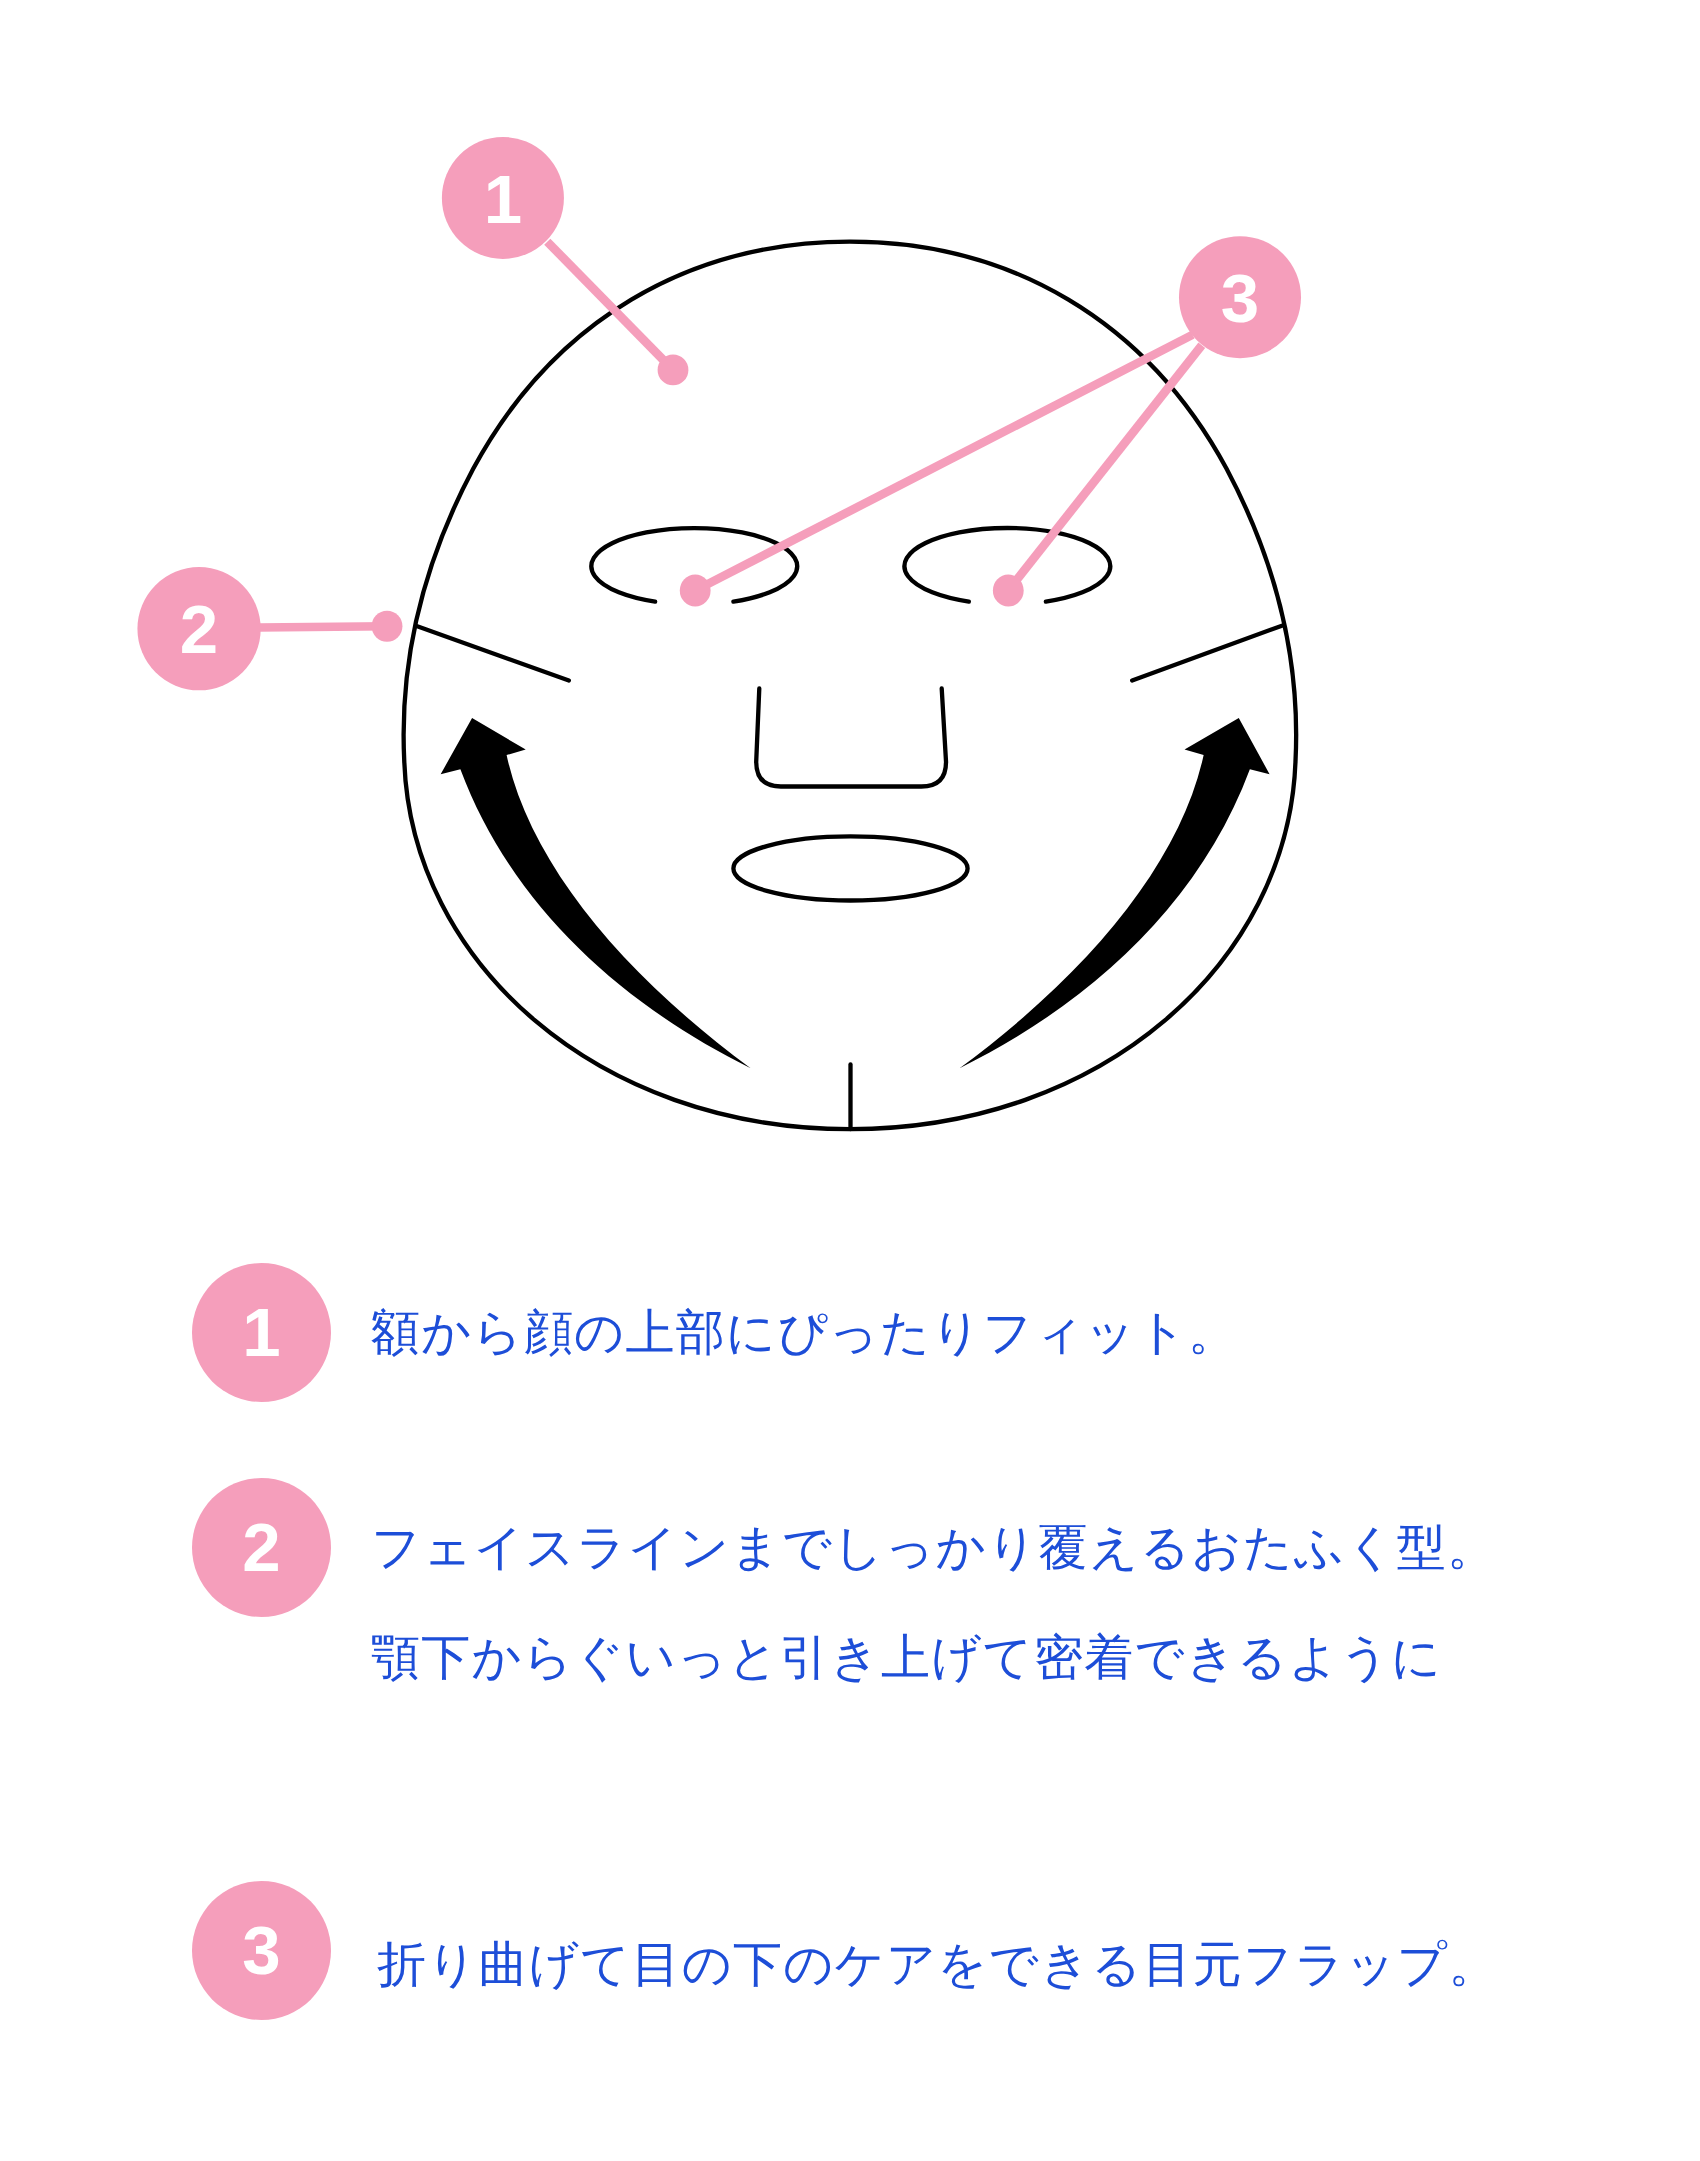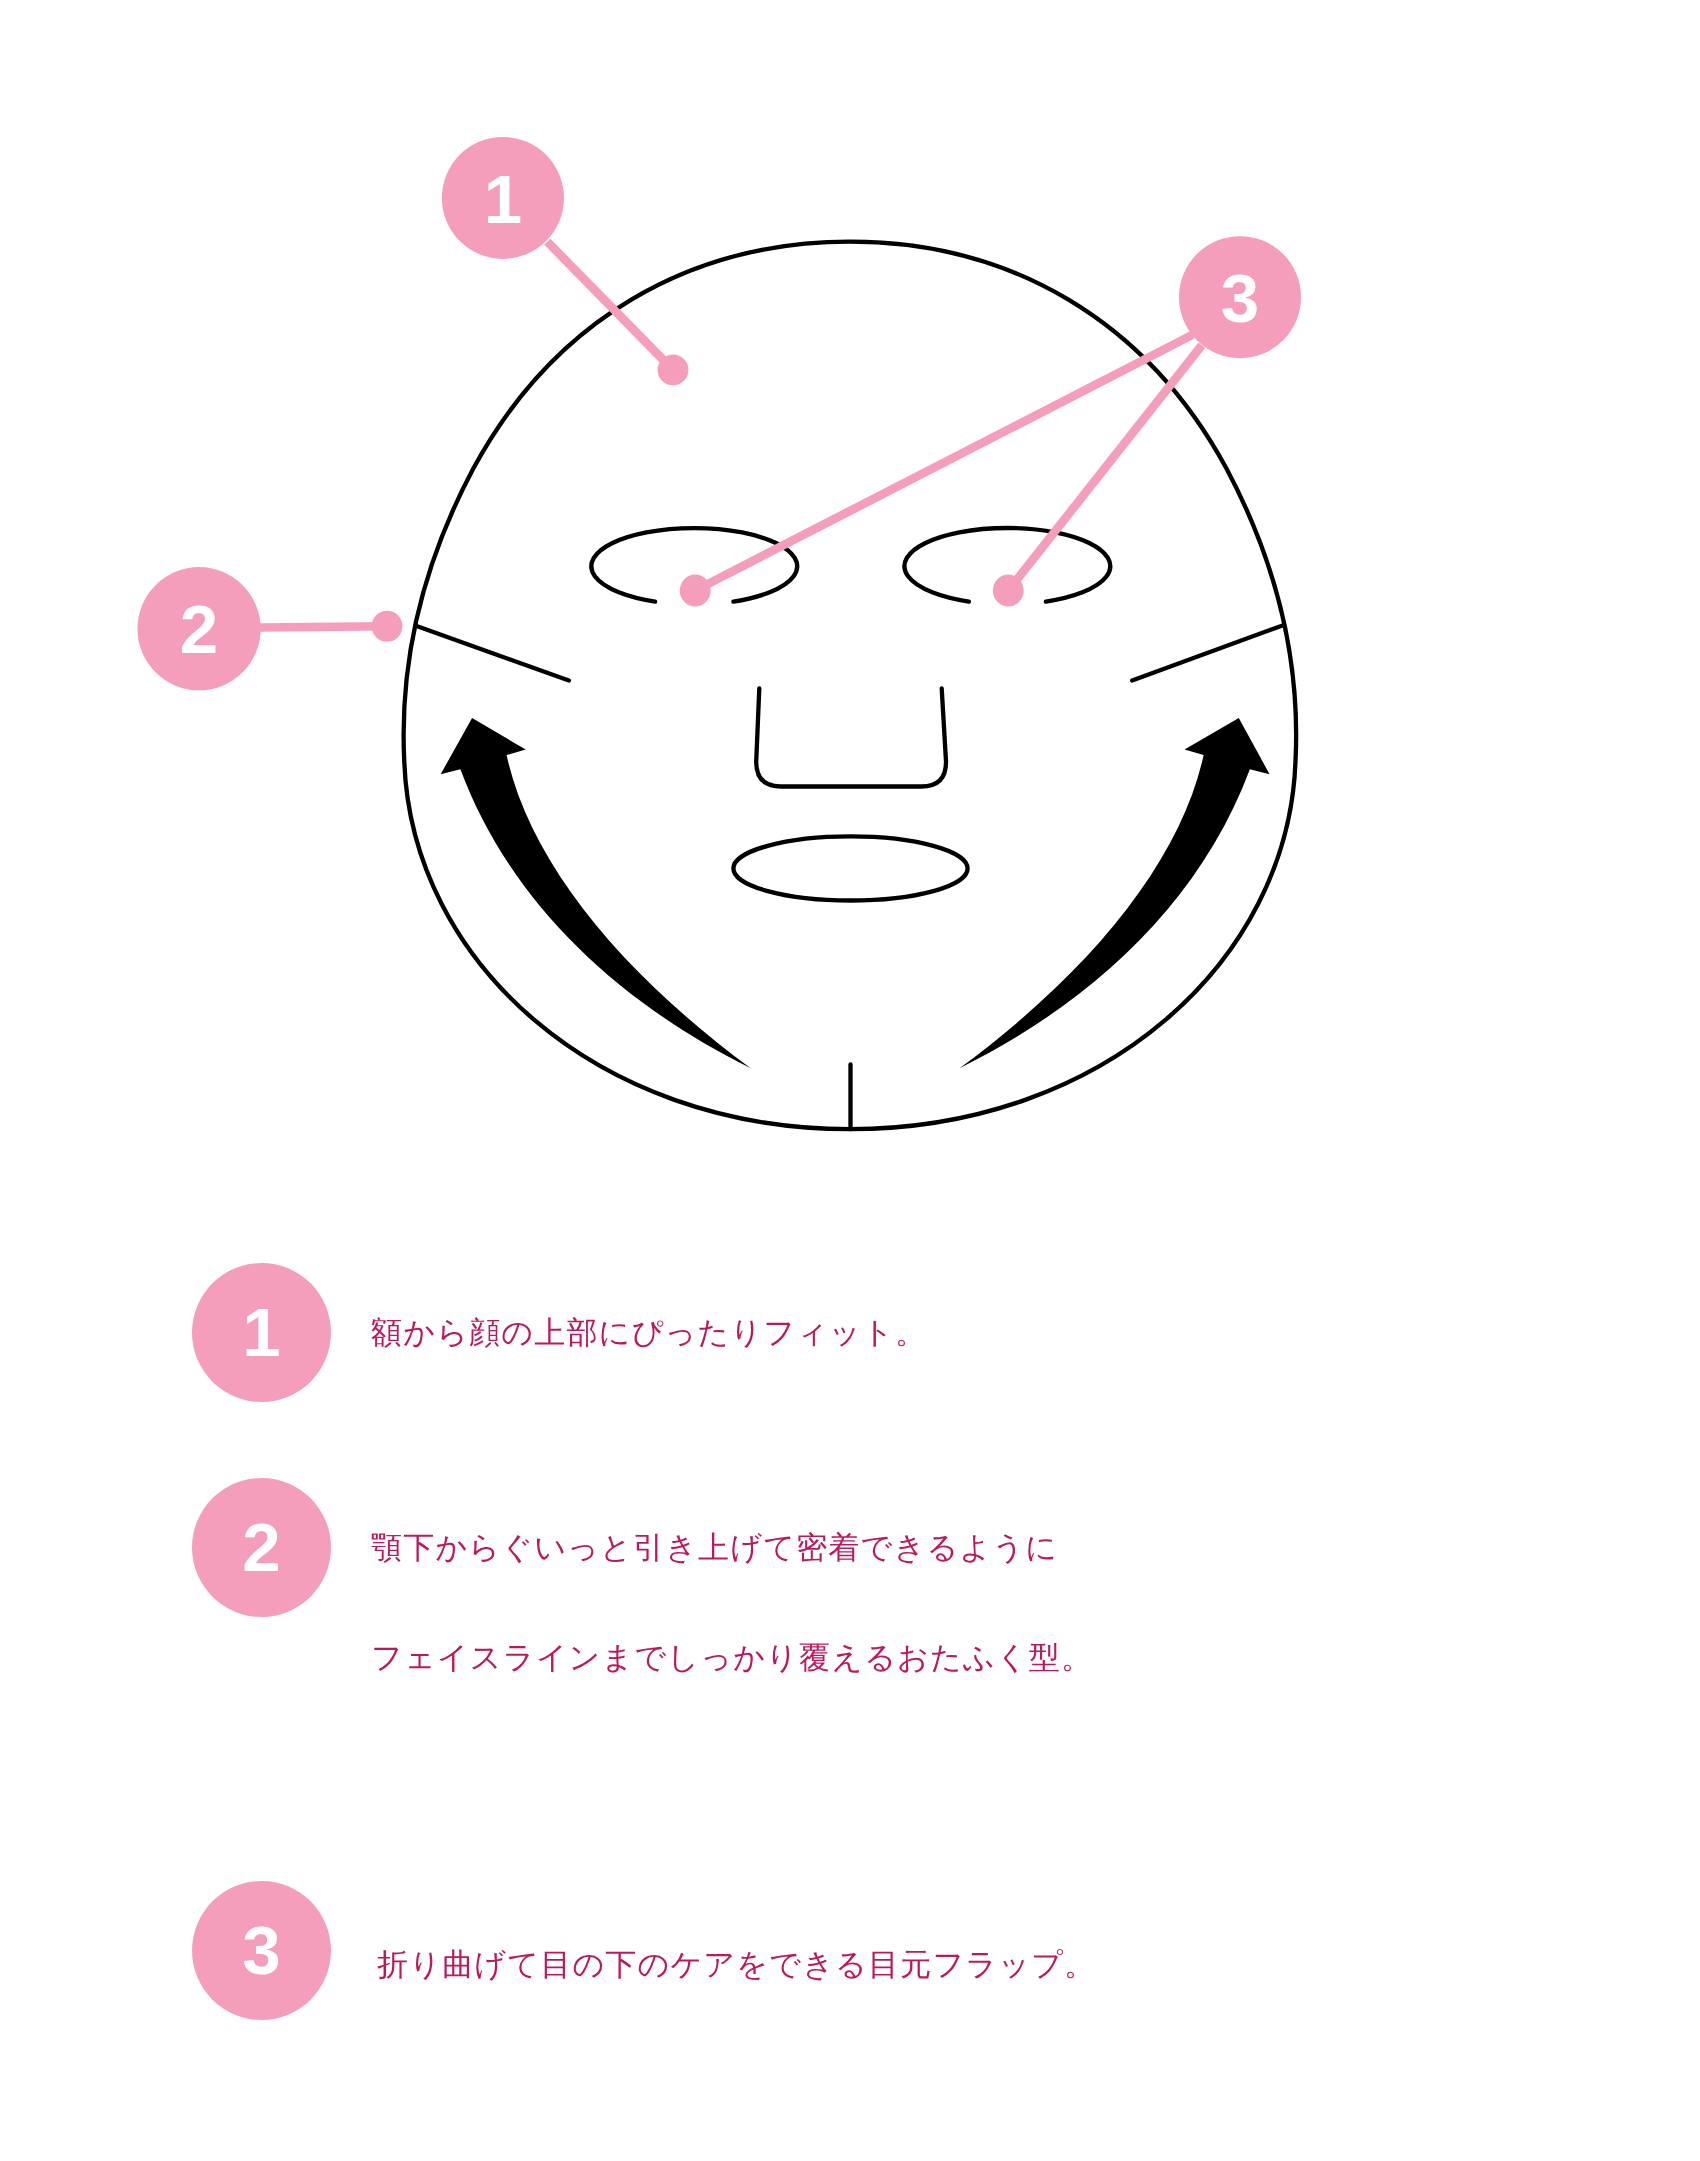--- a/index.html
+++ b/index.html
@@ -7,22 +7,22 @@
          font-family: "DejaVu Sans", "Liberation Sans", sans-serif; }
   #diagram { position: absolute; left: 0; top: 0; width: 1701px; height: 1202px; }
   .badge-num { font-family: "Liberation Sans", "DejaVu Sans", sans-serif; font-weight: 700; fill: #ffffff; }
   .list { position: absolute; left: 0; top: 0; width: 1701px; height: 2161px; pointer-events: none; }
   .item { position: absolute; left: 192px; display: block; }
   .item-badge { position: absolute; left: 0; width: 139px; height: 139px; border-radius: 50%;
                 display: flex; align-items: center; justify-content: center;
                 color: #ffffff; font-family: "Liberation Sans", "DejaVu Sans", sans-serif;
                 font-weight: 700; font-size: 69px; line-height: 1; }
   .item-lines { position: absolute; left: 179px; top: 0; white-space: nowrap; }
-  .item-line { display: block; font-size: 31px; line-height: 110px; color: #be185d;
-               letter-spacing: 1.2px; font-family: Liberation Sans, sans-serif; }
+  .item-line { display: block; font-size: 49px; line-height: 110px; color: #1d4ed8;
+               letter-spacing: 1.2px; font-family: Liberation Serif, serif; }
 </style>
 </head>
 <body>
 
 <svg id="diagram" width="1701" height="1202" viewBox="0 0 2760 1950" xmlns="http://www.w3.org/2000/svg">
 
   <path d="M1379 392
            C1640 392 1860 520 1990 760
            C2075 920 2110 1080 2102 1236
            C2090 1560 1790 1832 1379 1832
@@ -83,22 +83,22 @@
     <div class="item-lines" style="top:15px;">
       <span class="item-line">額から顔の上部にぴったりフィット。</span>
     </div>
   </div>
 
   <div class="item" style="top:1478px;">
     <div class="item-badge" style="top:0; background:#F59EBB;">
       <span>2</span>
     </div>
     <div class="item-lines" style="top:15px;">
+      <span class="item-line">フェイスラインまでしっかり覆えるおたふく型。</span>
       <span class="item-line">顎下からぐいっと引き上げて密着できるように</span>
-      <span class="item-line">フェイスラインまでしっかり覆えるおたふく型。</span>
     </div>
   </div>
 
   <div class="item" style="top:1881px;">
     <div class="item-badge" style="top:0; background:#F59EBB;">
       <span>3</span>
     </div>
     <div class="item-lines" style="top:29px;margin-left:6px;">
       <span class="item-line">折り曲げて目の下のケアをできる目元フラップ。</span>
     </div>

